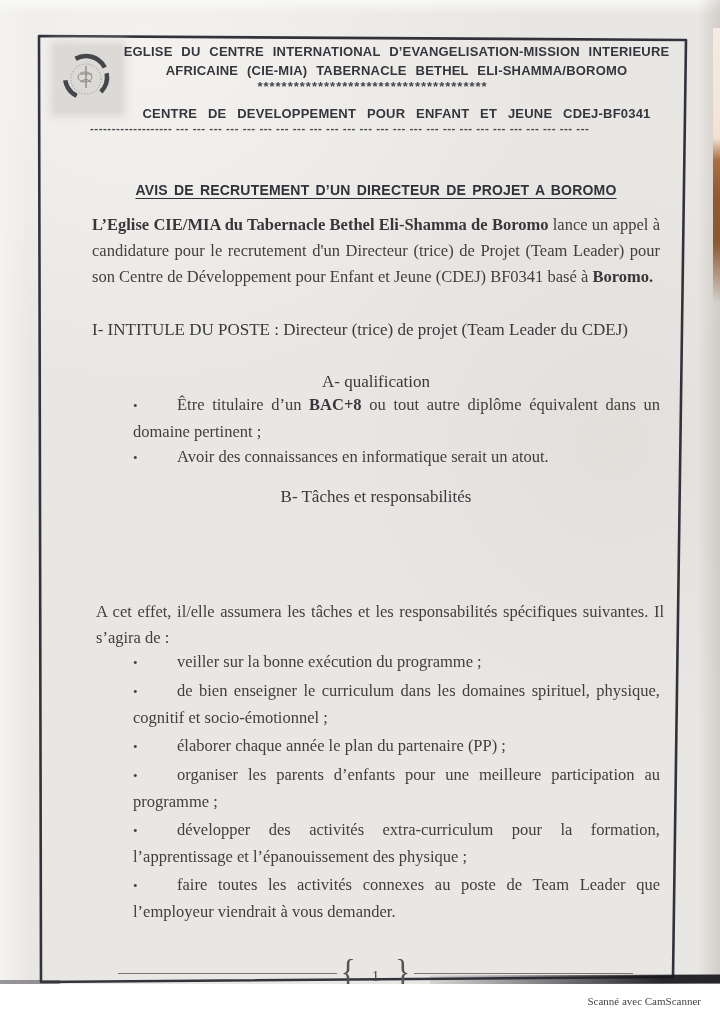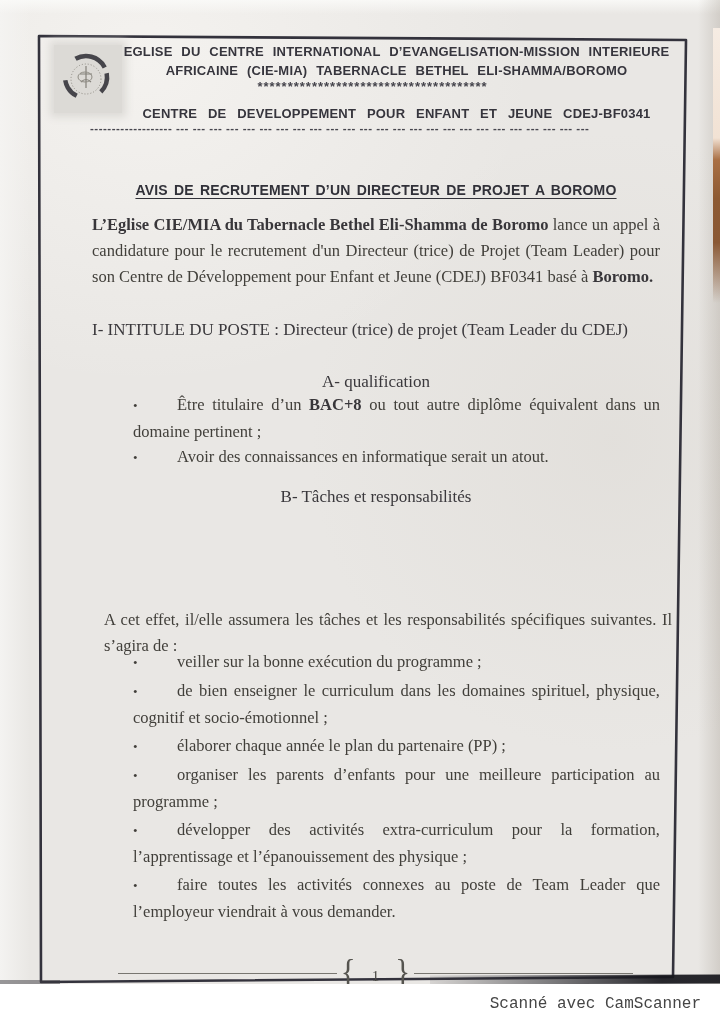--- a/index.html
+++ b/index.html
@@ -35,21 +35,21 @@
   }
   .bottom-shadow-left{
     position:absolute;left:0;width:60px;top:980px;height:4px;
     background:rgba(60,58,64,.5);
   }
   .cam-strip{
     position:absolute;left:0;top:984px;width:720px;height:34px;background:#ffffff;
   }
   .cam-text{
     position:absolute;right:19px;top:11px;
-    font-family:Liberation Mono, monospace;font-size:16px;color:#454545;
+    font-family:Liberation Serif, serif;font-size:11px;color:#454545;
   }
   
   .logo-patch{
     position:absolute;left:54px;top:45px;width:68px;height:68px;
     background:#dcdad6;box-shadow:0 0 8px 4px #dcdad6;
   }
   
   .content{position:absolute;left:39px;top:36px;width:645px;height:941px;color:#413f3a;}
   .block{position:absolute;left:53px;width:568px;font-size:16.5px;line-height:26px;}
   .just{text-align:justify;text-align-last:left;}
@@ -126,21 +126,21 @@
 
     <div class="block" style="top:356px;">
       <div class="bullet"><span class="dot">•</span><span>Être titulaire d’un </span><b>BAC+8</b><span> ou tout autre diplôme équivalent dans un domaine pertinent ;</span></div>
     </div>
     <div class="block" style="top:408px;">
       <div class="bullet"><span class="dot">•</span><span>Avoir des connaissances en informatique serait un atout.</span></div>
     </div>
 
     <div class="block h-serif center" style="top:448px;">B- Tâches et responsabilités</div>
 
-    <p class="block just" style="top:559px;margin:12px;">A cet effet, il/elle assumera les tâches et les responsabilités spécifiques suivantes. Il s’agira de :</p>
+    <p class="block just" style="top:559px;margin:4px;">A cet effet, il/elle assumera les tâches et les responsabilités spécifiques suivantes. Il s’agira de :</p>
 
     <div class="block blist" style="top:613px;">
       <div class="bullet"><span class="dot">•</span><span>veiller sur la bonne exécution du programme ;</span></div>
       <div class="bullet"><span class="dot">•</span><span>de bien enseigner le curriculum dans les domaines spirituel, physique, cognitif et socio-émotionnel ;</span></div>
       <div class="bullet"><span class="dot">•</span><span>élaborer chaque année le plan du partenaire (PP) ;</span></div>
       <div class="bullet"><span class="dot">•</span><span>organiser les parents d’enfants pour une meilleure participation au programme ;</span></div>
       <div class="bullet"><span class="dot">•</span><span>développer des activités extra-curriculum pour la formation, l’apprentissage et l’épanouissement des physique ;</span></div>
       <div class="bullet"><span class="dot">•</span><span>faire toutes les activités connexes au poste de Team Leader que l’employeur viendrait à vous demander.</span></div>
     </div>
 

